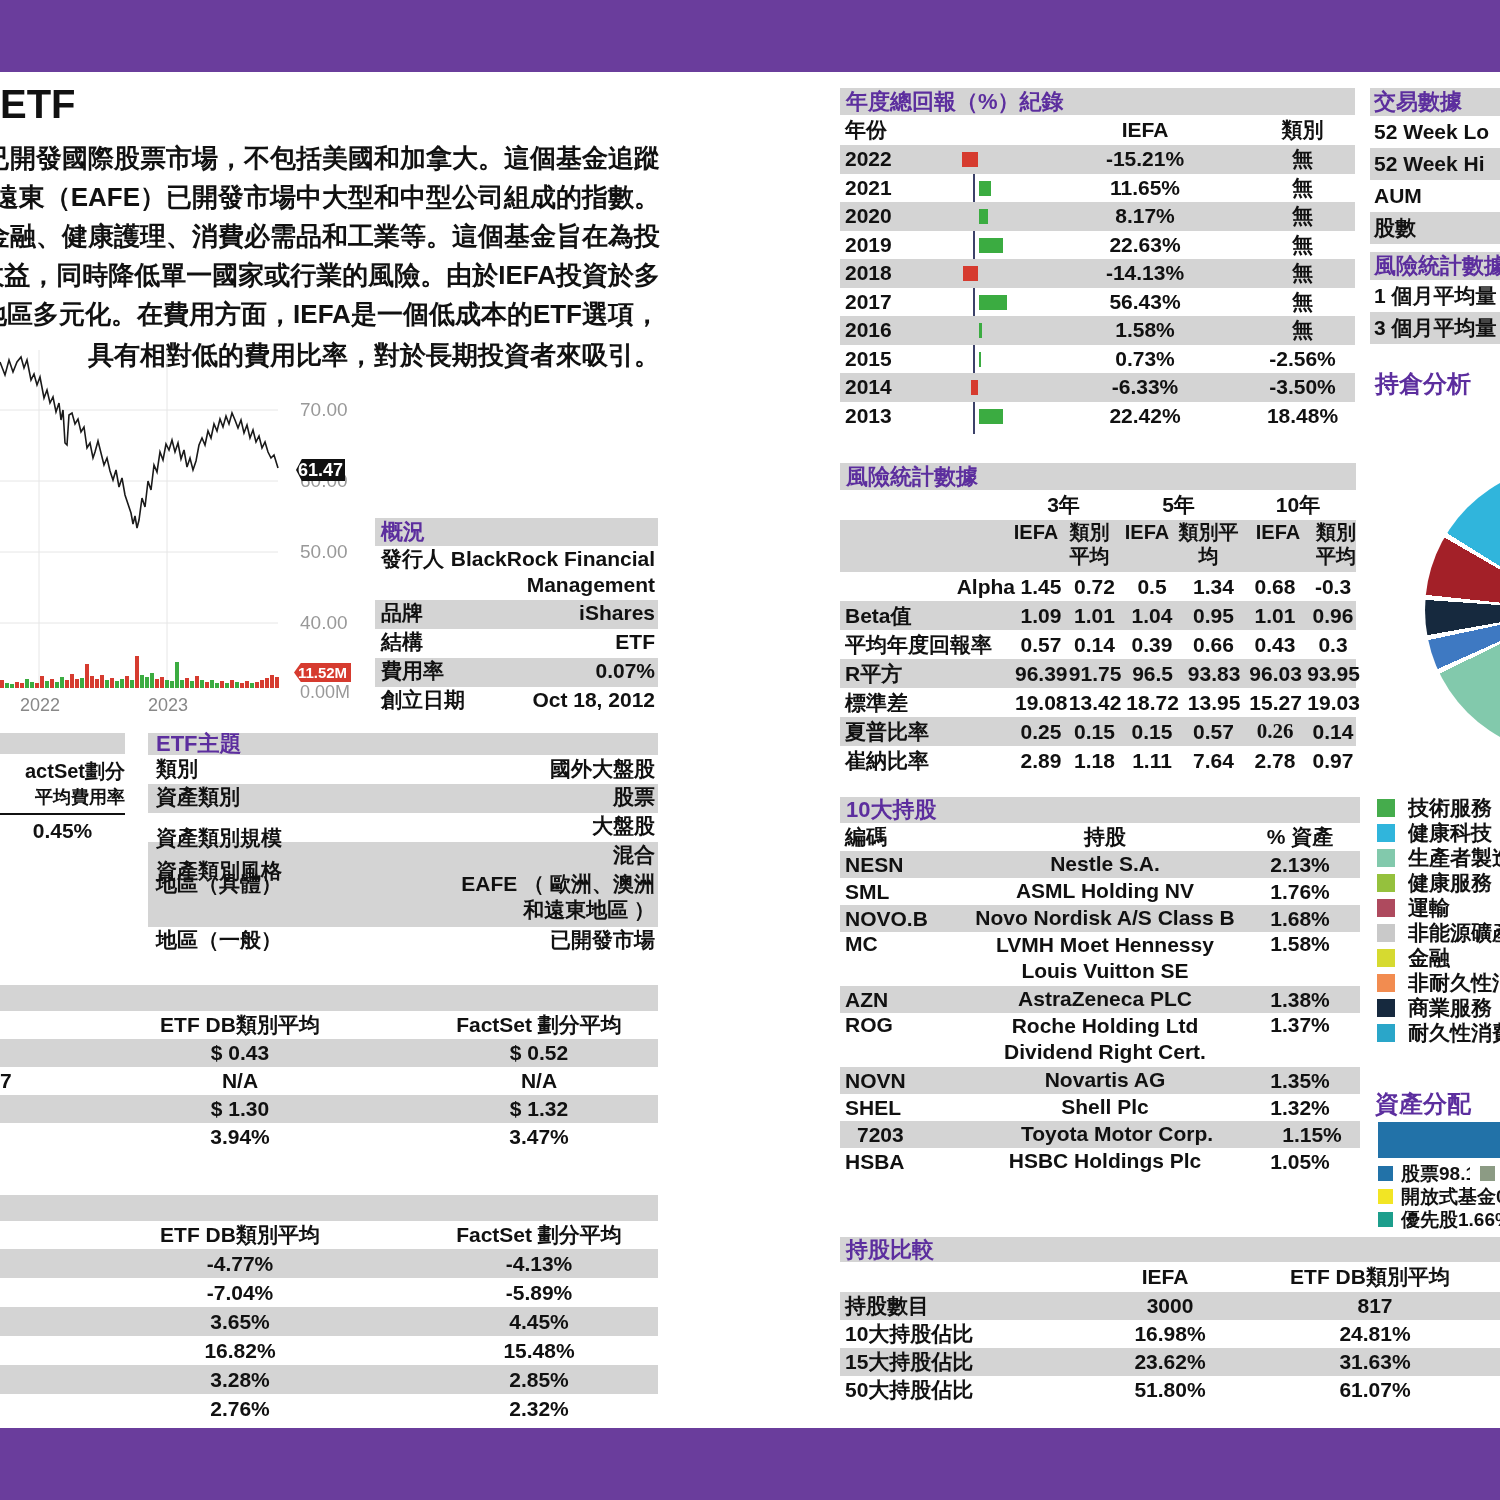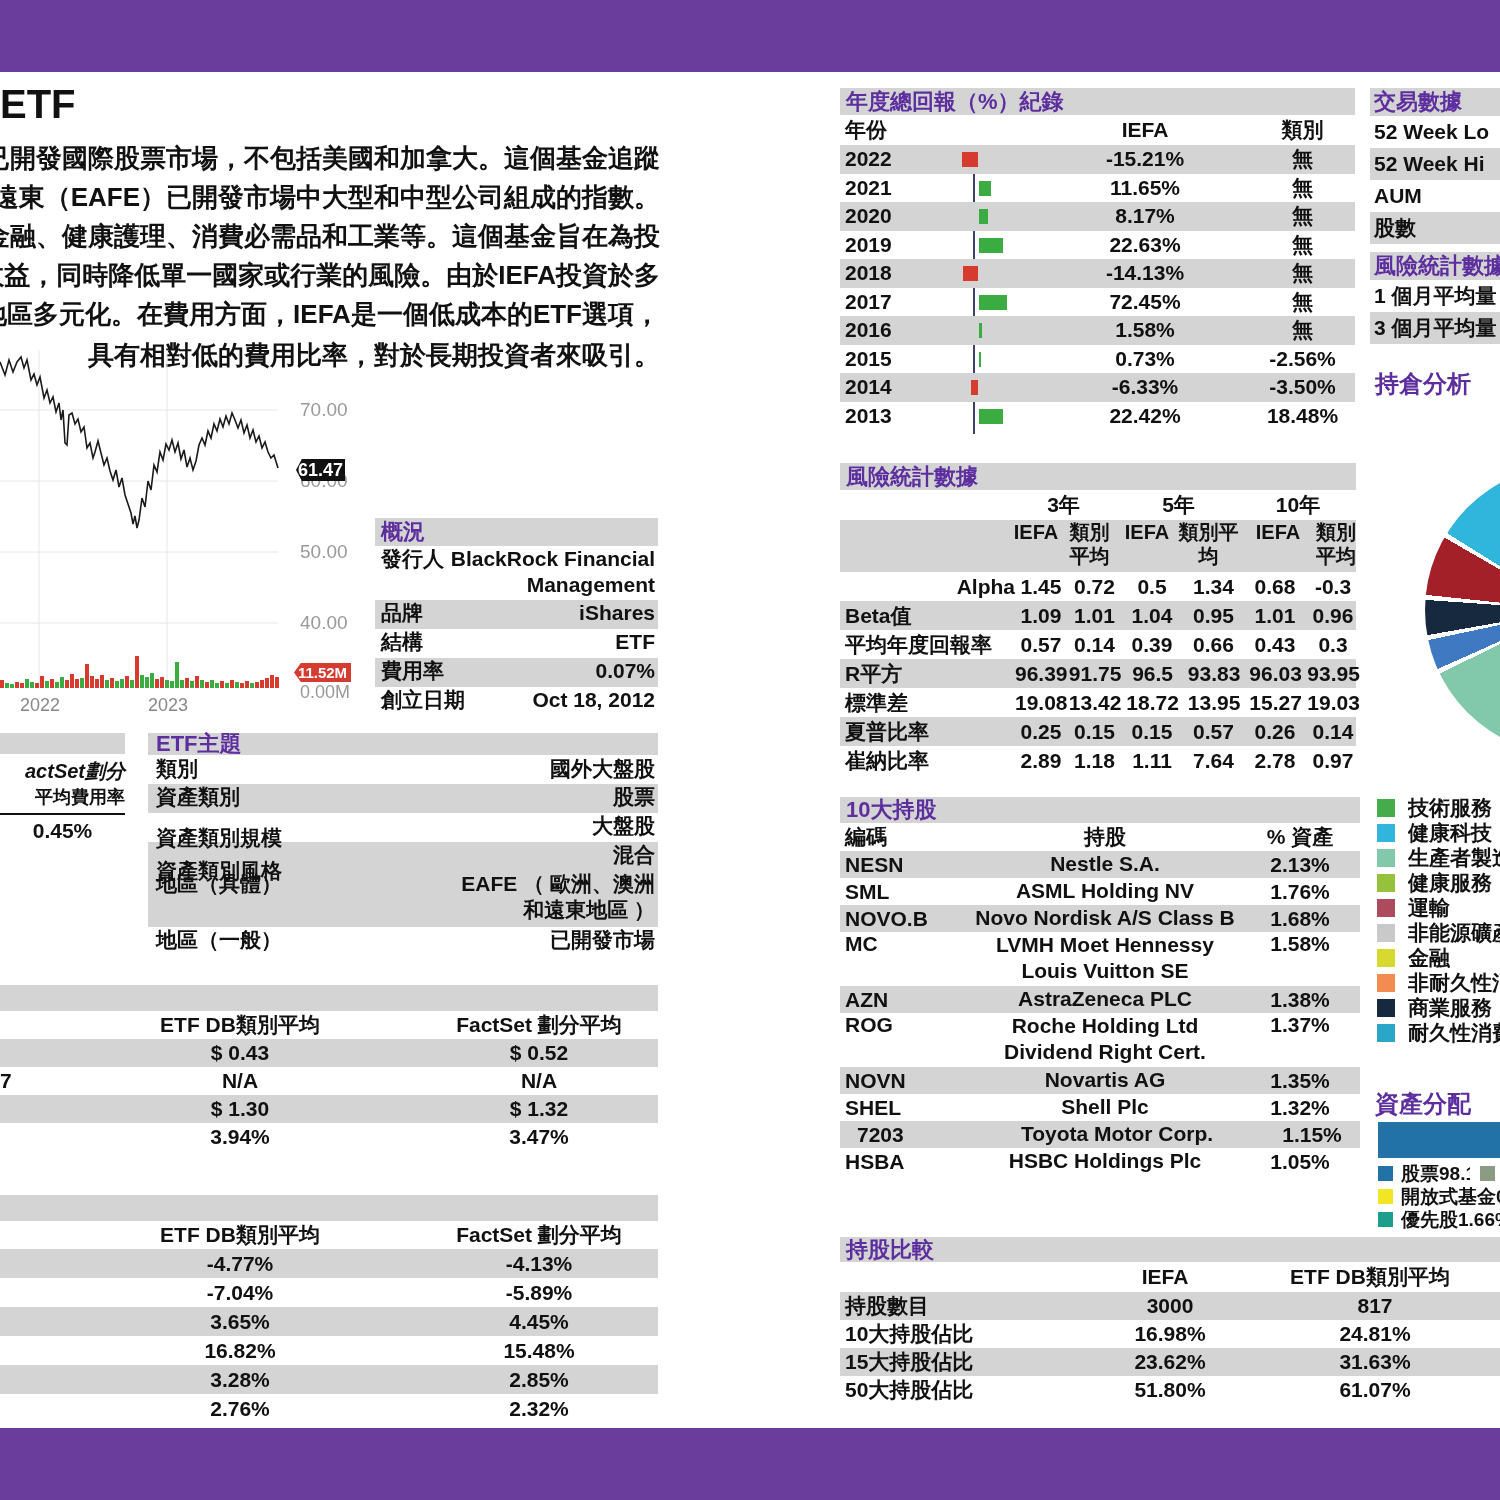--- a/index.html
+++ b/index.html
@@ -139,21 +139,21 @@
     <span class="v">0.07%</span>
   </div>
   <div class="kv" style="height:29px;">
     <span class="k">創立日期</span>
     <span class="v">Oct 18, 2012</span>
   </div>
 </div>
 
 <div class="abs" style="left:0;top:733px;width:125px;">
   <div class="grayband" style="height:21px;"></div>
-  <div class="cell-r" style="font-size:20px;margin-top:4px;font-style:italic;">actSet劃分</div>
+  <div class="cell-r" style="font-size:20px;margin-top:4px;">actSet劃分</div>
   <div class="cell-r" style="font-size:18px;border-bottom:2px solid #111;padding-bottom:4px;">平均費用率</div>
   <div class="cell-c" style="font-size:21px;margin-top:4px;">0.45%</div>
 </div>
 
 <div class="abs" style="left:148px;top:733px;width:510px;">
   <div class="bar-hdr" style="height:22px;line-height:22px;padding-left:8px;">ETF主題</div>
   <div class="kv" style="height:29px;align-items:center;">
     <span class="k" style="padding-left:8px;">類別</span>
     <span class="v">國外大盤股</span>
   </div>
@@ -298,21 +298,21 @@
           <i class="abs ret-bar" style="position: absolute; left: 48px; width: 15px; background: rgb(214, 59, 47); top: 7px; height: 15px;"></i>
         </span>
       <span class="cell-c" style="flex:0 0 200px;">-14.13%</span>
       <span class="cell-c" style="flex:0 0 115px;">無</span>
     </div>
     <div class="flexrow" style="height:28.5px;position:relative;">
       <span style="flex:0 0 70px;padding-left:5px;">2017</span>
       <span style="flex:0 0 130px;position:relative;height:100%;">
           <i class="abs ret-bar" style="position: absolute; left: 64px; width: 28px; background: rgb(59, 172, 65); top: 7px; height: 15px;"></i>
         </span>
-      <span class="cell-c" style="flex:0 0 200px;">72.45%</span>
+      <span class="cell-c" style="flex:0 0 200px;">56.43%</span>
       <span class="cell-c" style="flex:0 0 115px;">無</span>
     </div>
     <div class="flexrow grayband" style="height:28.5px;position:relative;">
       <span style="flex:0 0 70px;padding-left:5px;">2016</span>
       <span style="flex:0 0 130px;position:relative;height:100%;">
           <i class="abs ret-bar" style="position: absolute; left: 64px; width: 3px; background: rgb(59, 172, 65); top: 7px; height: 15px;"></i>
         </span>
       <span class="cell-c" style="flex:0 0 200px;">1.58%</span>
       <span class="cell-c" style="flex:0 0 115px;">無</span>
     </div>
@@ -405,21 +405,21 @@
     <span class="cell-c" style="flex:0 0 63px;">13.95</span>
     <span class="cell-c" style="flex:0 0 60px;">15.27</span>
     <span class="cell-c" style="flex:0 0 56px;">19.03</span>
   </div>
   <div class="flexrow grayband" style="height:29px;">
     <span style="flex:0 0 170px;padding-left:5px;">夏普比率</span>
     <span class="cell-c" style="flex:0 0 52px;">0.25</span>
     <span class="cell-c" style="flex:0 0 55px;">0.15</span>
     <span class="cell-c" style="flex:0 0 60px;">0.15</span>
     <span class="cell-c" style="flex:0 0 63px;">0.57</span>
-    <span class="cell-c" style="flex:0 0 60px;">0.26</span>
+    <span class="cell-c" style="flex:0 0 60px;font-family:Liberation Serif, serif;">0.26</span>
     <span class="cell-c" style="flex:0 0 56px;">0.14</span>
   </div>
   <div class="flexrow" style="height:29px;">
     <span style="flex:0 0 170px;padding-left:5px;">崔納比率</span>
     <span class="cell-c" style="flex:0 0 52px;">2.89</span>
     <span class="cell-c" style="flex:0 0 55px;">1.18</span>
     <span class="cell-c" style="flex:0 0 60px;">1.11</span>
     <span class="cell-c" style="flex:0 0 63px;">7.64</span>
     <span class="cell-c" style="flex:0 0 60px;">2.78</span>
     <span class="cell-c" style="flex:0 0 56px;">0.97</span>

